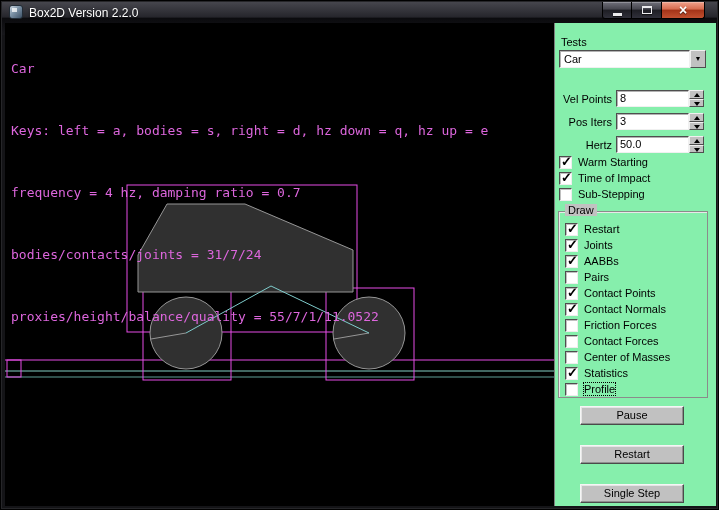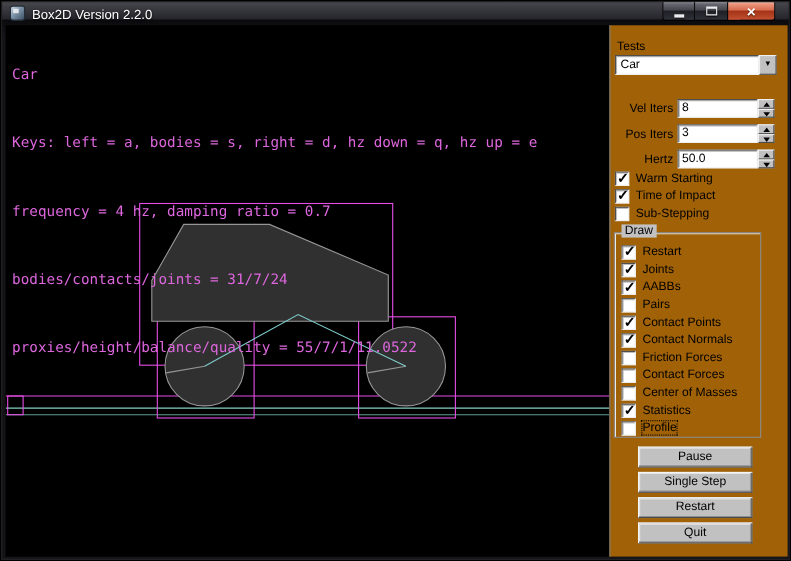--- a/index.html
+++ b/index.html
@@ -43,21 +43,21 @@
   .content{position:absolute;left:4px;top:22px;width:711px;height:483px;}
   .canvas{position:absolute;left:0;top:0;width:549px;height:483px;background:#000;overflow:hidden;}
   .scene{position:absolute;left:0;top:0;}
   .info{
     position:absolute;left:6px;top:7px;color:#dd66dd;
     font-family:"DejaVu Sans Mono",monospace;font-size:13px;line-height:15.5px;white-space:pre;
   }
   
   .panel{
     position:absolute;left:549px;top:0;width:162px;height:483px;box-sizing:border-box;
-    background:#a16207;border-left:1px solid #7d7d7d;
+    background:#86efac;border-left:1px solid #7d7d7d;
     font-size:11px;color:#000;
   }
   .lbl-tests{position:absolute;left:6px;top:13px;}
   .sunken{
     background:#fff;border:1px solid;border-color:#4e4e4e #f0f0f0 #f0f0f0 #4e4e4e;
     box-shadow:inset 1px 1px 0 rgba(0,0,0,.3);box-sizing:border-box;
   }
   .raised{
     background:#c1c1c1;border:1px solid;border-color:#f0f0f0 #4e4e4e #4e4e4e #f0f0f0;
     box-sizing:border-box;
@@ -78,28 +78,28 @@
   .cb-box{
     position:relative;width:13px;height:13px;margin-right:6px;box-sizing:border-box;
     background:#fff;border:1px solid;border-color:#4e4e4e #eee #eee #4e4e4e;
     box-shadow:inset 1px 1px 0 rgba(0,0,0,.25);flex:none;
   }
   .cb-mark{position:absolute;left:1px;top:-2px;font-size:13px;font-weight:bold;line-height:13px;visibility:hidden;color:#000;}
   .checked .cb-mark{visibility:visible;}
   .focused .cb-label{outline:1px dotted #000;}
   .sim-checks{position:absolute;left:4px;top:131px;}
   .draw-group{
-    position:absolute;left:3px;top:188px;width:134px;height:187px;box-sizing:border-box;
+    position:absolute;left:3px;top:188px;width:150px;height:187px;box-sizing:border-box;
     border:1px solid #8b8b8b;box-shadow:inset 1px 1px 0 #e9e9e9;
     padding:9px 0 0 6px;
   }
   .draw-label{position:absolute;left:6px;top:-8px;background:#c1c1c1;padding:0 3px;}
   .buttons{position:absolute;left:25px;top:383px;}
   .glui-button{
-    width:104px;height:19px;margin-bottom:4px;box-sizing:border-box;cursor:default;
+    width:104px;height:19px;margin-bottom:20px;box-sizing:border-box;cursor:default;
     background:#c1c1c1;border:1px solid;border-color:#f5f5f5 #4a4a4a #4a4a4a #f5f5f5;
     box-shadow:inset -1px -1px 0 #8f8f8f,inset 1px 1px 0 #e5e5e5;
     text-align:center;line-height:17px;
   }
 </style>
 </head>
 <body>
 
 <div class="window">
 
@@ -159,21 +159,21 @@
 
       <div class="lbl-tests">Tests</div>
 
       <div class="combo">
         <div class="combo-field sunken">Car</div>
         <div class="combo-btn raised">▼</div>
       </div>
 
       <div class="spinners">
   <div class="spin-row">
-    <span class="spin-label">Vel Iters</span>
+    <span class="spin-label">Vel Points</span>
     <span class="spin-field sunken">8</span>
     <span class="spin-arrows">
       <span class="arr up raised"></span>
       <span class="arr down raised"></span>
     </span>
   </div>
 
   <div class="spin-row">
     <span class="spin-label">Pos Iters</span>
     <span class="spin-field sunken">3</span>
@@ -294,22 +294,22 @@
       
     </span>
     <span class="cb-label">Profile</span>
   </div>
 </div>
       </div>
 
       <div class="buttons">
   <div class="glui-button">Pause</div>
 
+  <div class="glui-button">Restart</div>
+
   <div class="glui-button">Single Step</div>
 
-  <div class="glui-button">Restart</div>
-
   <div class="glui-button">Quit</div>
 </div>
 
     </div>
   </div>
 </div>
 
 </body></html>

